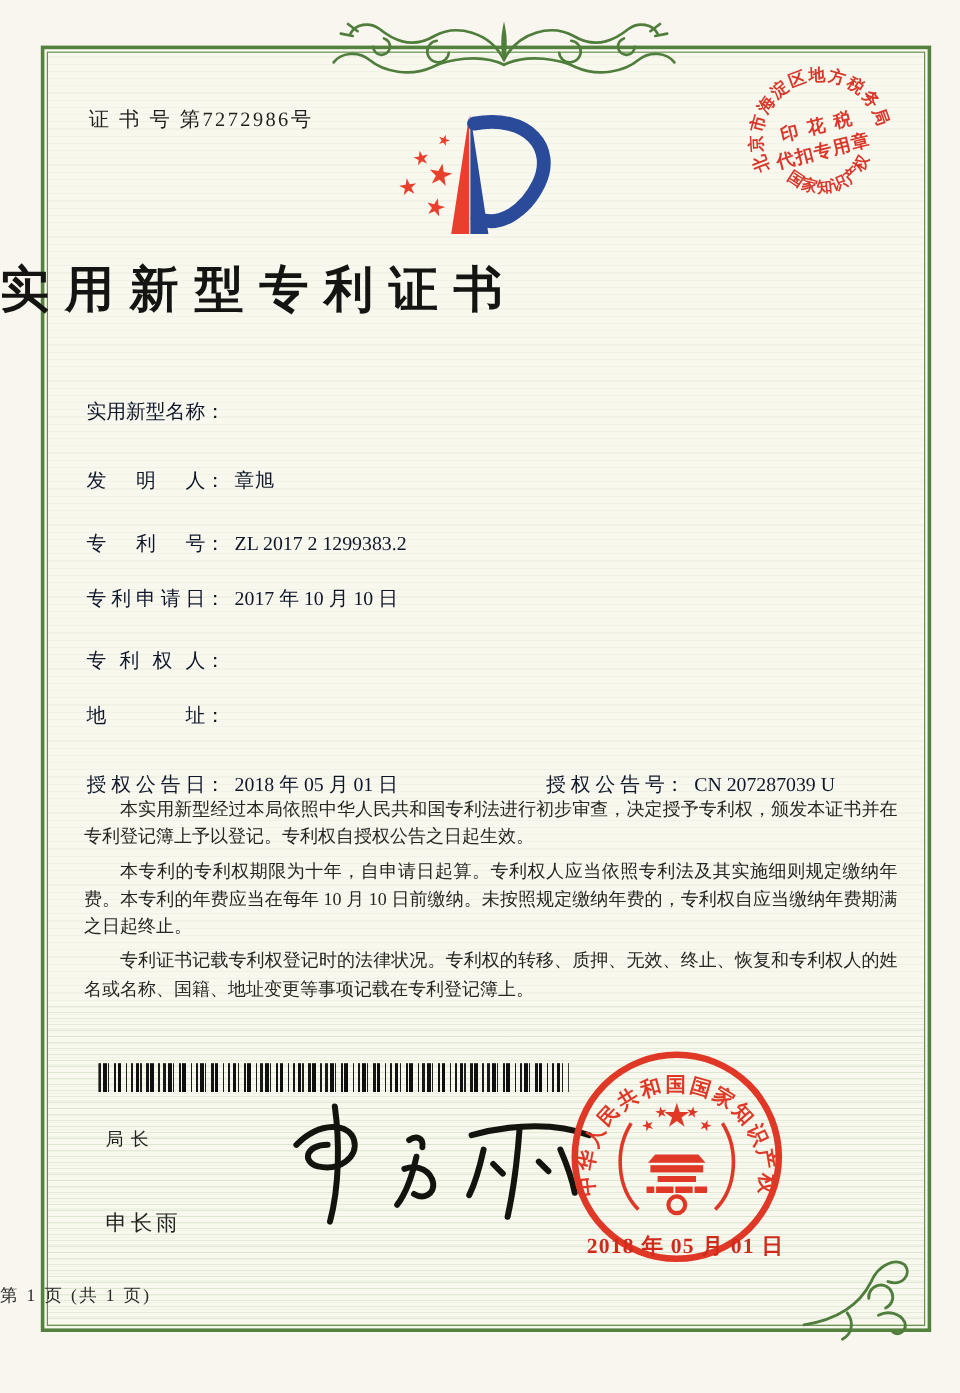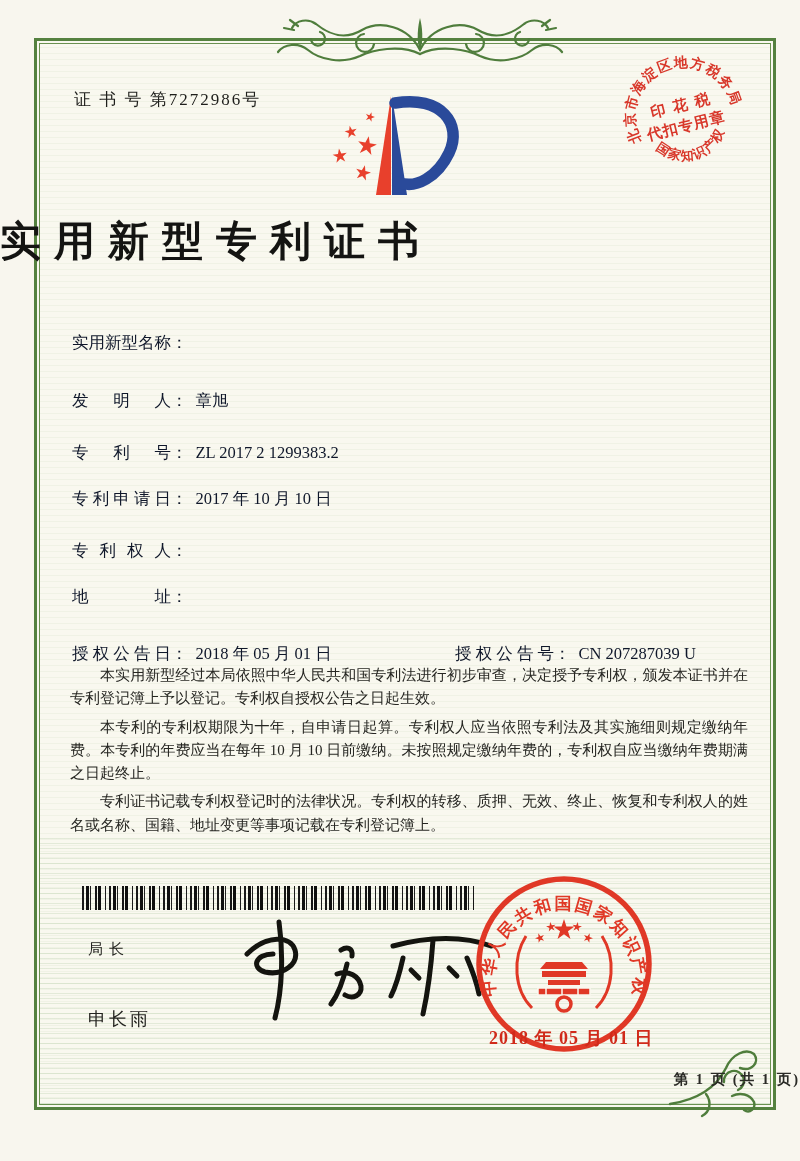--- a/index.html
+++ b/index.html
@@ -69,22 +69,22 @@
   }
   .officer-title{position:absolute;left:88px;top:940px;font-size:15px;letter-spacing:6px;}
   .officer-name{position:absolute;left:88px;top:981px;font-size:18px;letter-spacing:3px;margin-top:26px;}
   .signature{position:absolute;left:225px;top:916px;}
   .seal{position:absolute;left:474px;top:874px;}
   .seal-date{
     position:absolute;left:489px;top:1026px;font-size:18px;font-weight:bold;
     color:#d02a1a;letter-spacing:1px;
   }
   .page-footer{
-    position:absolute;left:0;top:1070px;width:100%;text-align:right;
-    font-size:14.5px;letter-spacing:2px;color:#2a2a26;font-weight:bold;
+    position:absolute;left:0;top:1070px;width:100%;text-align:left;
+    font-size:14.5px;letter-spacing:2px;color:#2a2a26;
   }
 </style>
 </head>
 <body>
 
 <div class="frame-outer">
   <div class="frame-inner"></div>
   <div class="watermark"></div>
   <div class="watermark-strong"></div>
 </div>

